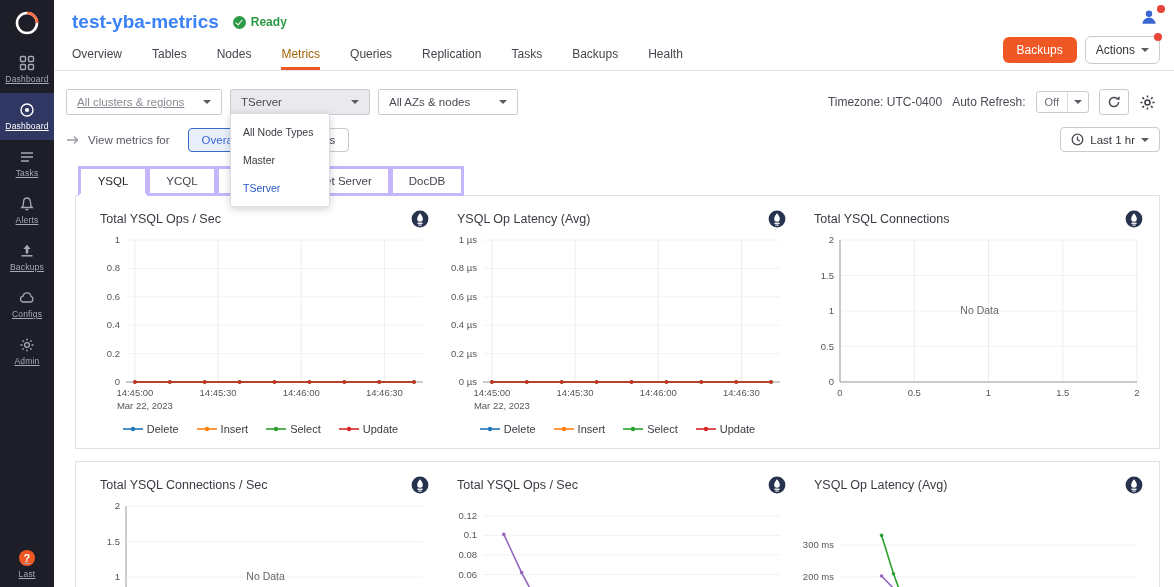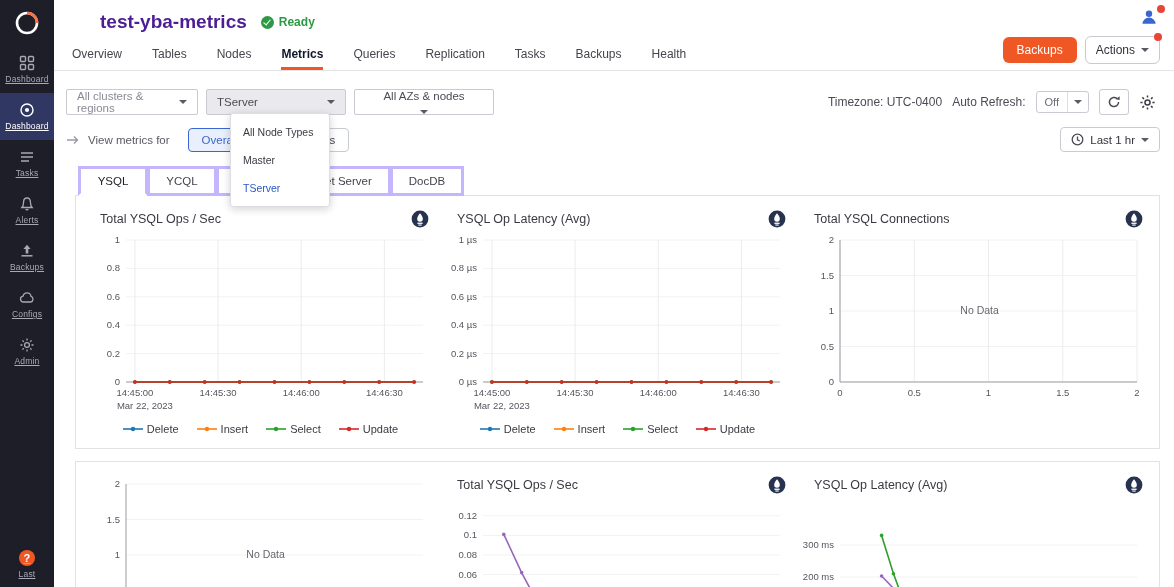--- a/index.html
+++ b/index.html
@@ -11,49 +11,49 @@
   .side-item{height:47px;display:flex;flex-direction:column;align-items:center;justify-content:center;
              gap:3px;color:#a9a9b6;font-size:8.5px;cursor:pointer;letter-spacing:.2px;text-decoration:underline;}
   .side-item svg{display:block;}
   .side-item.active{background:#313763;color:#fff;}
   .side-help{position:absolute;bottom:2px;left:0;width:54px;height:42px;}
   .help-circle{width:16px;height:16px;border-radius:50%;background:#ef5824;color:#fff;font-size:11px;
                font-weight:bold;display:flex;align-items:center;justify-content:center;}
   
   .main{margin-left:54px;height:587px;position:relative;background:#fff;}
   .topbar{display:flex;align-items:center;padding:9px 18px 5px;height:26px;}
-  .title{font-size:19px;font-weight:bold;color:#4c1d95;margin-left:28px;}
+  .title{font-size:19px;font-weight:bold;color:#3b82f6;}
   .ready{display:flex;align-items:center;gap:5px;margin-left:14px;color:#2c9a44;font-size:12px;font-weight:bold;}
   .check{width:13px;height:13px;border-radius:50%;background:#2c9a44;display:flex;align-items:center;justify-content:center;}
   .check::after{content:"";width:3px;height:6px;border-right:1.6px solid #fff;border-bottom:1.6px solid #fff;
                 transform:rotate(40deg);margin-top:-2px;}
   .user-wrap{position:absolute;right:16px;top:8px;cursor:pointer;}
   .red-dot{position:absolute;width:8px;height:8px;border-radius:50%;background:#e8443a;}
   .rd-user{top:-3px;right:-7px;}
   .rd-actions{top:-4px;right:-3px;}
   
   .navtabs{height:30px;border-bottom:1px solid #e4e4e8;padding-left:18px;display:flex;gap:30px;
            align-items:flex-end;font-size:12px;color:#45454d;}
   .tab{padding-bottom:9px;cursor:pointer;white-space:nowrap;}
-  .tab.active{color:#0f172a;border-bottom:3px solid #ef5824;padding-bottom:6px;font-weight:bold;}
+  .tab.active{color:#a16207;border-bottom:3px solid #ef5824;padding-bottom:6px;font-weight:normal;}
   .nav-actions{position:absolute;right:14px;top:36px;display:flex;gap:8px;z-index:5;align-items:center;}
   .btn-connect{background:#ef5824;color:#fff;font-size:12px;border:none;border-radius:6px;
                padding:6px 14px;cursor:pointer;font-family:inherit;}
   .btn-actions{background:#fff;border:1px solid #c9c9cf;border-radius:6px;padding:6px 10px;font-size:12px;
                color:#33333b;display:flex;align-items:center;gap:6px;position:relative;cursor:pointer;font-family:inherit;}
   .caret{width:0;height:0;border-left:4px solid transparent;border-right:4px solid transparent;
          border-top:4px solid #5a5a64;display:inline-block;}
   
   .filter-row{margin:18px 14px 0 12px;display:flex;align-items:center;gap:8px;}
   .dd{height:26px;border:1px solid #c9cbd2;background:#fff;border-radius:2px;display:flex;align-items:center;
       justify-content:space-between;padding:0 10px;font-size:11.5px;color:#4b4b55;box-sizing:border-box;cursor:pointer;}
-  .dd-clusters{width:132px;color:#8a8a94;}
+  .dd-clusters{width:156px;color:#8a8a94;text-decoration:underline;}
   .dd-node{width:140px;}
   .dd.open{background:#e9e9ee;}
-  .dd-az{width:140px;flex-direction:column;}
+  .dd-az{width:140px;}
   .right-cluster{margin-left:auto;display:flex;align-items:center;gap:10px;}
   .tz{font-size:12px;color:#4b4b55;}
   .ar-box{border:1px solid #c9cbd2;border-radius:3px;display:flex;align-items:stretch;background:#fff;cursor:pointer;}
   .ar-off{padding:4px 8px;font-size:11px;color:#6a6a74;border-right:1px solid #dcdce2;}
   .ar-caret{display:flex;align-items:center;padding:0 6px;}
   .icon-btn{width:30px;height:26px;border:1px solid #c9cbd2;border-radius:3px;display:flex;align-items:center;
             justify-content:center;background:#fff;box-sizing:border-box;cursor:pointer;}
   .gear-btn{display:flex;align-items:center;color:#3b3b46;cursor:pointer;margin-right:4px;}
   .scope-row{margin:12px 14px 0 12px;display:flex;align-items:center;}
   .vm-label{font-size:11.5px;color:#5a5a64;margin:0 10px 0 8px;text-align:center;}
@@ -533,20 +533,31 @@
               <text x="260.75" y="164" text-anchor="middle" class="tick">1.5</text>
               <text x="335" y="164" text-anchor="middle" class="tick">2</text>
               <text x="177.59" y="82" text-anchor="middle" class="nodata">No Data</text>
             </svg>
           </div>
         </div>
     </div>
     <div class="panel">
       <div class="charts-row" id="charts-row-2">
           <div class="chart">
+            <div class="chart-head">
+              <span class="chart-title">Total YSQL Connections / Sec</span>
+              <span class="prom">
+                <svg width="18" height="18" viewBox="0 0 18 18">
+                  <circle cx="9" cy="9" r="8.4" fill="#26324e"></circle>
+                  <path d="M9 3.2 C10.8 5.4 11.8 6.8 11.8 9 A2.8 2.8 0 0 1 6.2 9 C6.2 6.8 7.2 5.4 9 3.2 Z" fill="#ffffff"></path>
+                  <rect x="6.4" y="12.6" width="5.2" height="1.3" fill="#ffffff"></rect>
+                  <rect x="7.3" y="14.5" width="3.4" height="1.1" fill="#ffffff"></rect>
+                </svg>
+              </span>
+            </div>
             <svg width="345" height="188" class="plot">
               <line x1="38" x2="335" y1="150" y2="150" stroke="#f2f2f5" stroke-width="1"></line>
               <line x1="38" x2="335" y1="114.5" y2="114.5" stroke="#f2f2f5" stroke-width="1"></line>
               <line x1="38" x2="335" y1="79" y2="79" stroke="#f2f2f5" stroke-width="1"></line>
               <line x1="38" x2="335" y1="43.5" y2="43.5" stroke="#f2f2f5" stroke-width="1"></line>
               <line x1="38" x2="335" y1="8" y2="8" stroke="#f2f2f5" stroke-width="1"></line>
               <line x1="38" x2="335" y1="150" y2="150" stroke="#9b9ba3" stroke-width="1"></line>
               <line x1="38" x2="38" y1="8" y2="150" stroke="#9b9ba3" stroke-width="1"></line>
               <text x="32" y="153" text-anchor="end" class="tick">0</text>
               <text x="32" y="117.5" text-anchor="end" class="tick">0.5</text>

